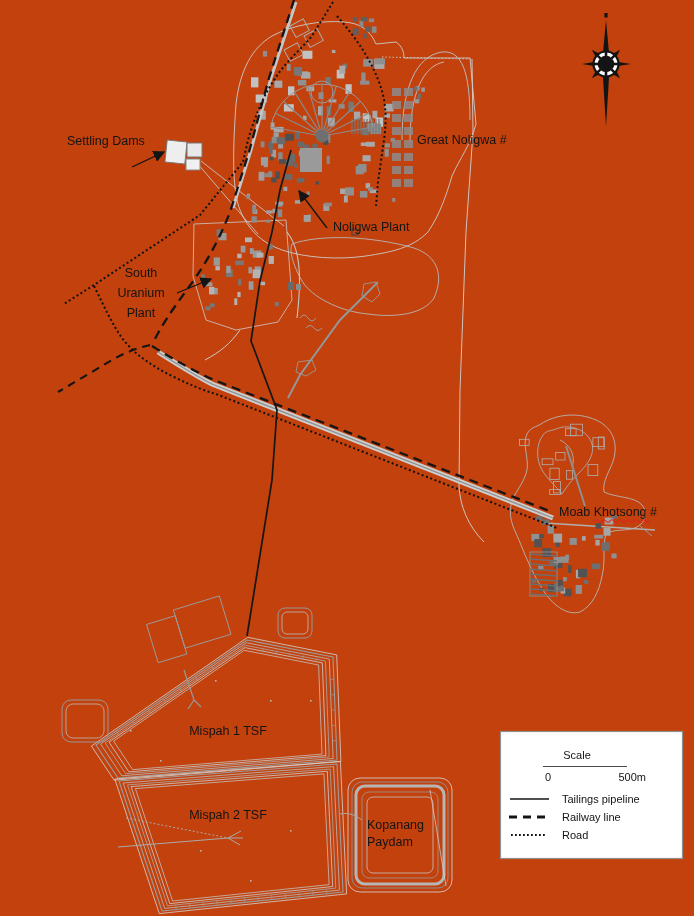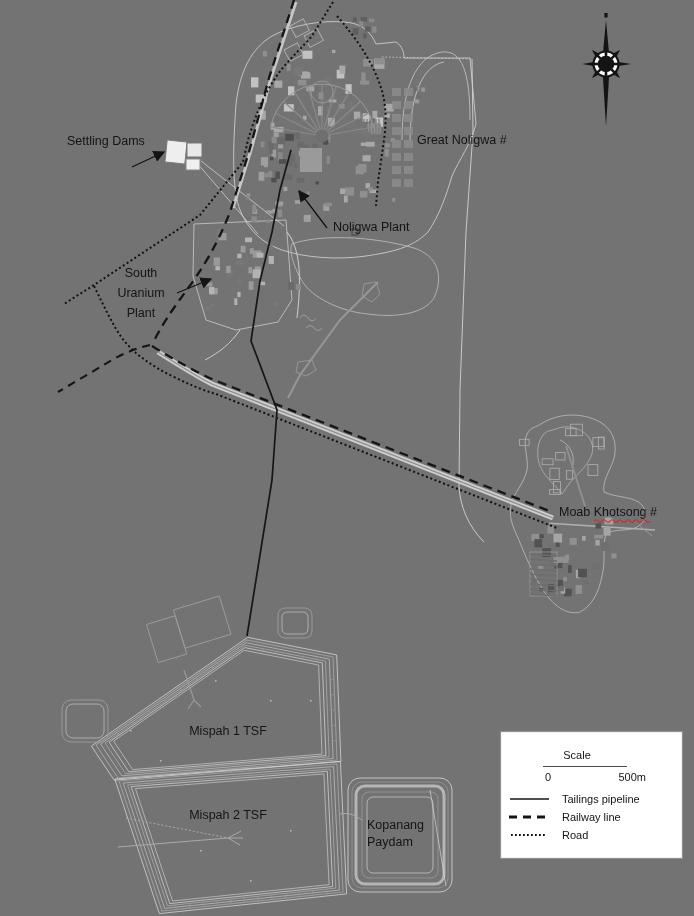--- a/index.html
+++ b/index.html
@@ -1,16 +1,16 @@
 <!DOCTYPE html>
 <html><head>
 <meta charset="utf-8">
 <style>
   html,body{margin:0;padding:0;background:#ffffff;}
-  .page{position:relative;width:694px;height:916px;background:#737373;overflow:hidden;
+  .page{position:relative;width:694px;height:916px;background:#c2410c;overflow:hidden;
         font-family:"Liberation Sans",sans-serif;}
   svg text{font-family:"Liberation Sans",sans-serif;fill:#141414;}
   .maplabel{font-size:12.5px;}
   .legendtext{font-size:11px;}
   .legendbox{fill:#ffffff;stroke:#8f8f8f;stroke-width:1.2;}
   .arrowline{stroke:#141414;stroke-width:1.3;}
 </style>
 </head>
 <body>
 

